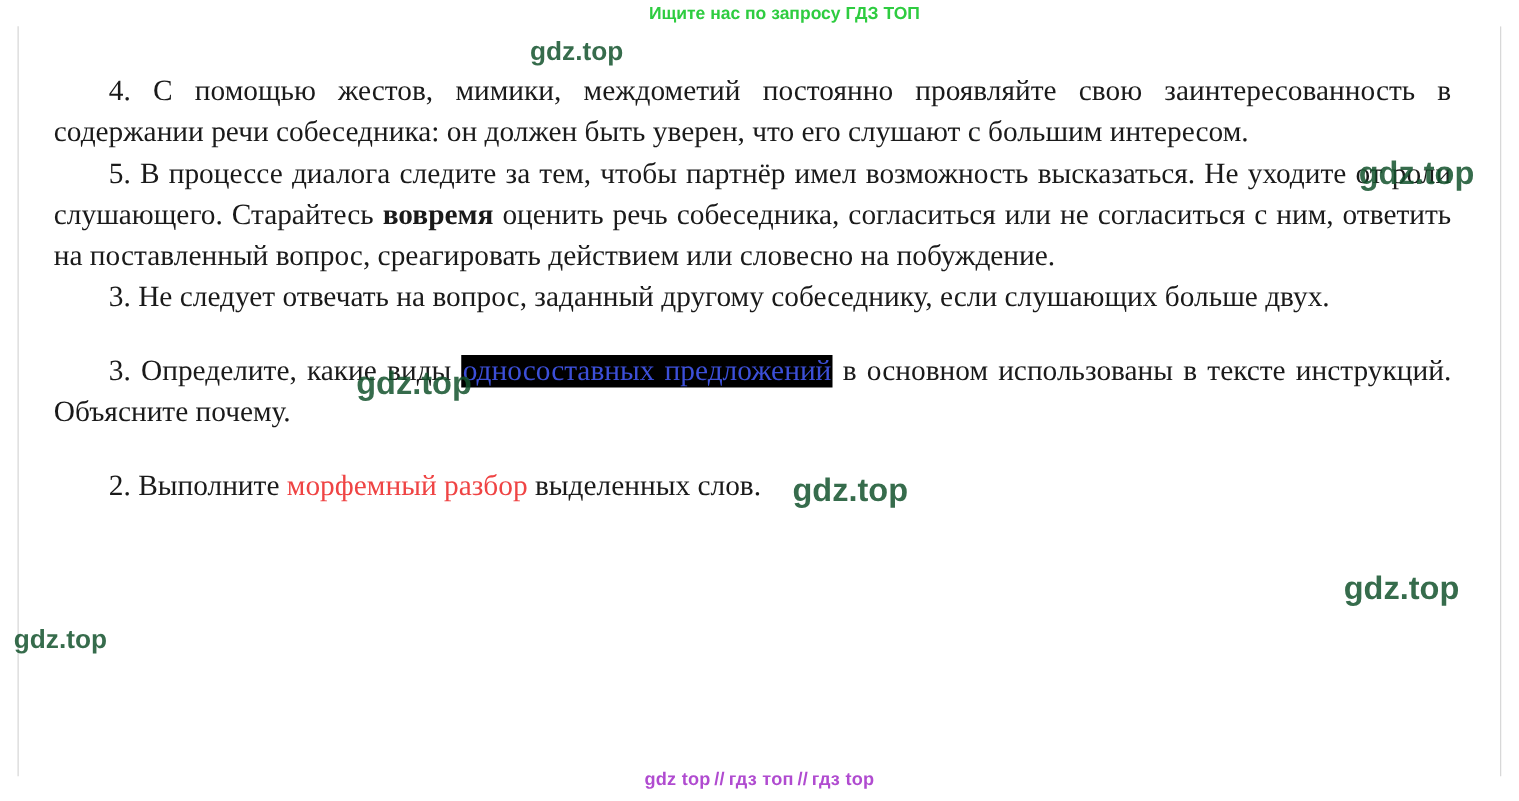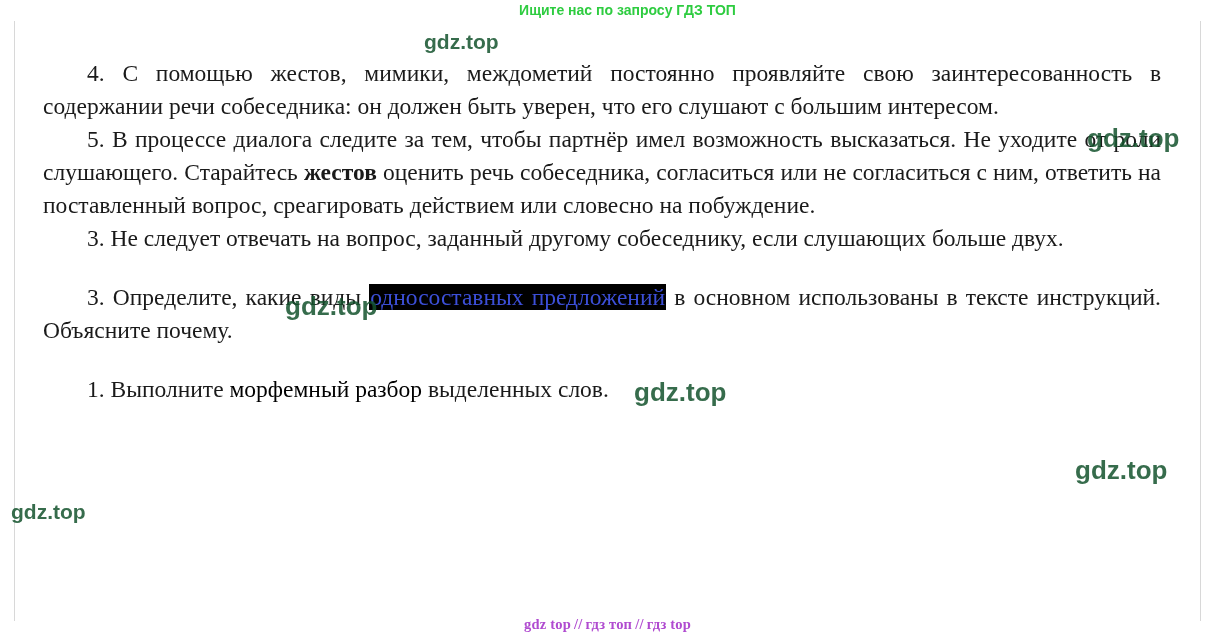--- a/index.html
+++ b/index.html
@@ -66,29 +66,29 @@
   }
   b.bold {
     font-weight: bold;
   }
   .hl-blue {
     color: #3c4fd8;
     background: #000000;
     padding: 0 1px;
   }
   .link-blue {
-    color: #000000;
+    color: #ef4444;
   }
   .footer {
     position: absolute;
     left: 0;
     top: 616px;
     width: 1215px;
     text-align: center;
-    font-family: Liberation Serif, serif;
+    font-family: Liberation Sans, sans-serif;
     font-size: 14.5px;
     font-weight: bold;
     color: #b04bd0;
     letter-spacing: 0.2px;
   }
   .footer .sep {
     color: #b04bd0;
     font-weight: bold;
     padding: 0 3px;
   }
@@ -117,33 +117,33 @@
   <div class="top-banner">Ищите нас по запросу ГДЗ ТОП</div>
 
   <div class="sheet">
     <div class="content">
 
       <p>
         <span>4. С помощью жестов, мимики, междометий постоянно проявляйте свою заинтересованность в содержании речи собеседника: он должен быть уверен, что его слушают с большим интересом.</span>
       </p>
 
       <p>
-        <span>5. В процессе диалога следите за тем, чтобы партнёр имел возможность высказаться. Не уходите от роли слушающего. Старайтесь </span><b class="bold">жестов</b><span> оценить речь собеседника, согласиться или не согласиться с ним, ответить на поставленный вопрос, среагировать действием или словесно на побуждение.</span>
+        <span>5. В процессе диалога следите за тем, чтобы партнёр имел возможность высказаться. Не уходите от роли слушающего. Старайтесь </span><b class="bold">вовремя</b><span> оценить речь собеседника, согласиться или не согласиться с ним, ответить на поставленный вопрос, среагировать действием или словесно на побуждение.</span>
       </p>
 
       <p>
         <span>3. Не следует отвечать на вопрос, заданный другому собеседнику, если слушающих больше двух.</span>
       </p>
 
       <p class="block-gap">
         <span>3. Определите, какие виды </span><span class="hl-blue">односоставных предложений</span><span> в основном использованы в тексте инструкций. Объясните почему.</span>
       </p>
 
       <p class="block-gap">
-        <span>1. Выполните </span><span class="link-blue">морфемный разбор</span><span> выделенных слов.</span>
+        <span>2. Выполните </span><span class="link-blue">морфемный разбор</span><span> выделенных слов.</span>
       </p>
 
 
     </div>
   </div>
 
   <div class="wm wm1">gdz.top</div>
   <div class="wm wm2">gdz.top</div>
   <div class="wm wm3">gdz.top</div>
   <div class="wm wm4">gdz.top</div>

